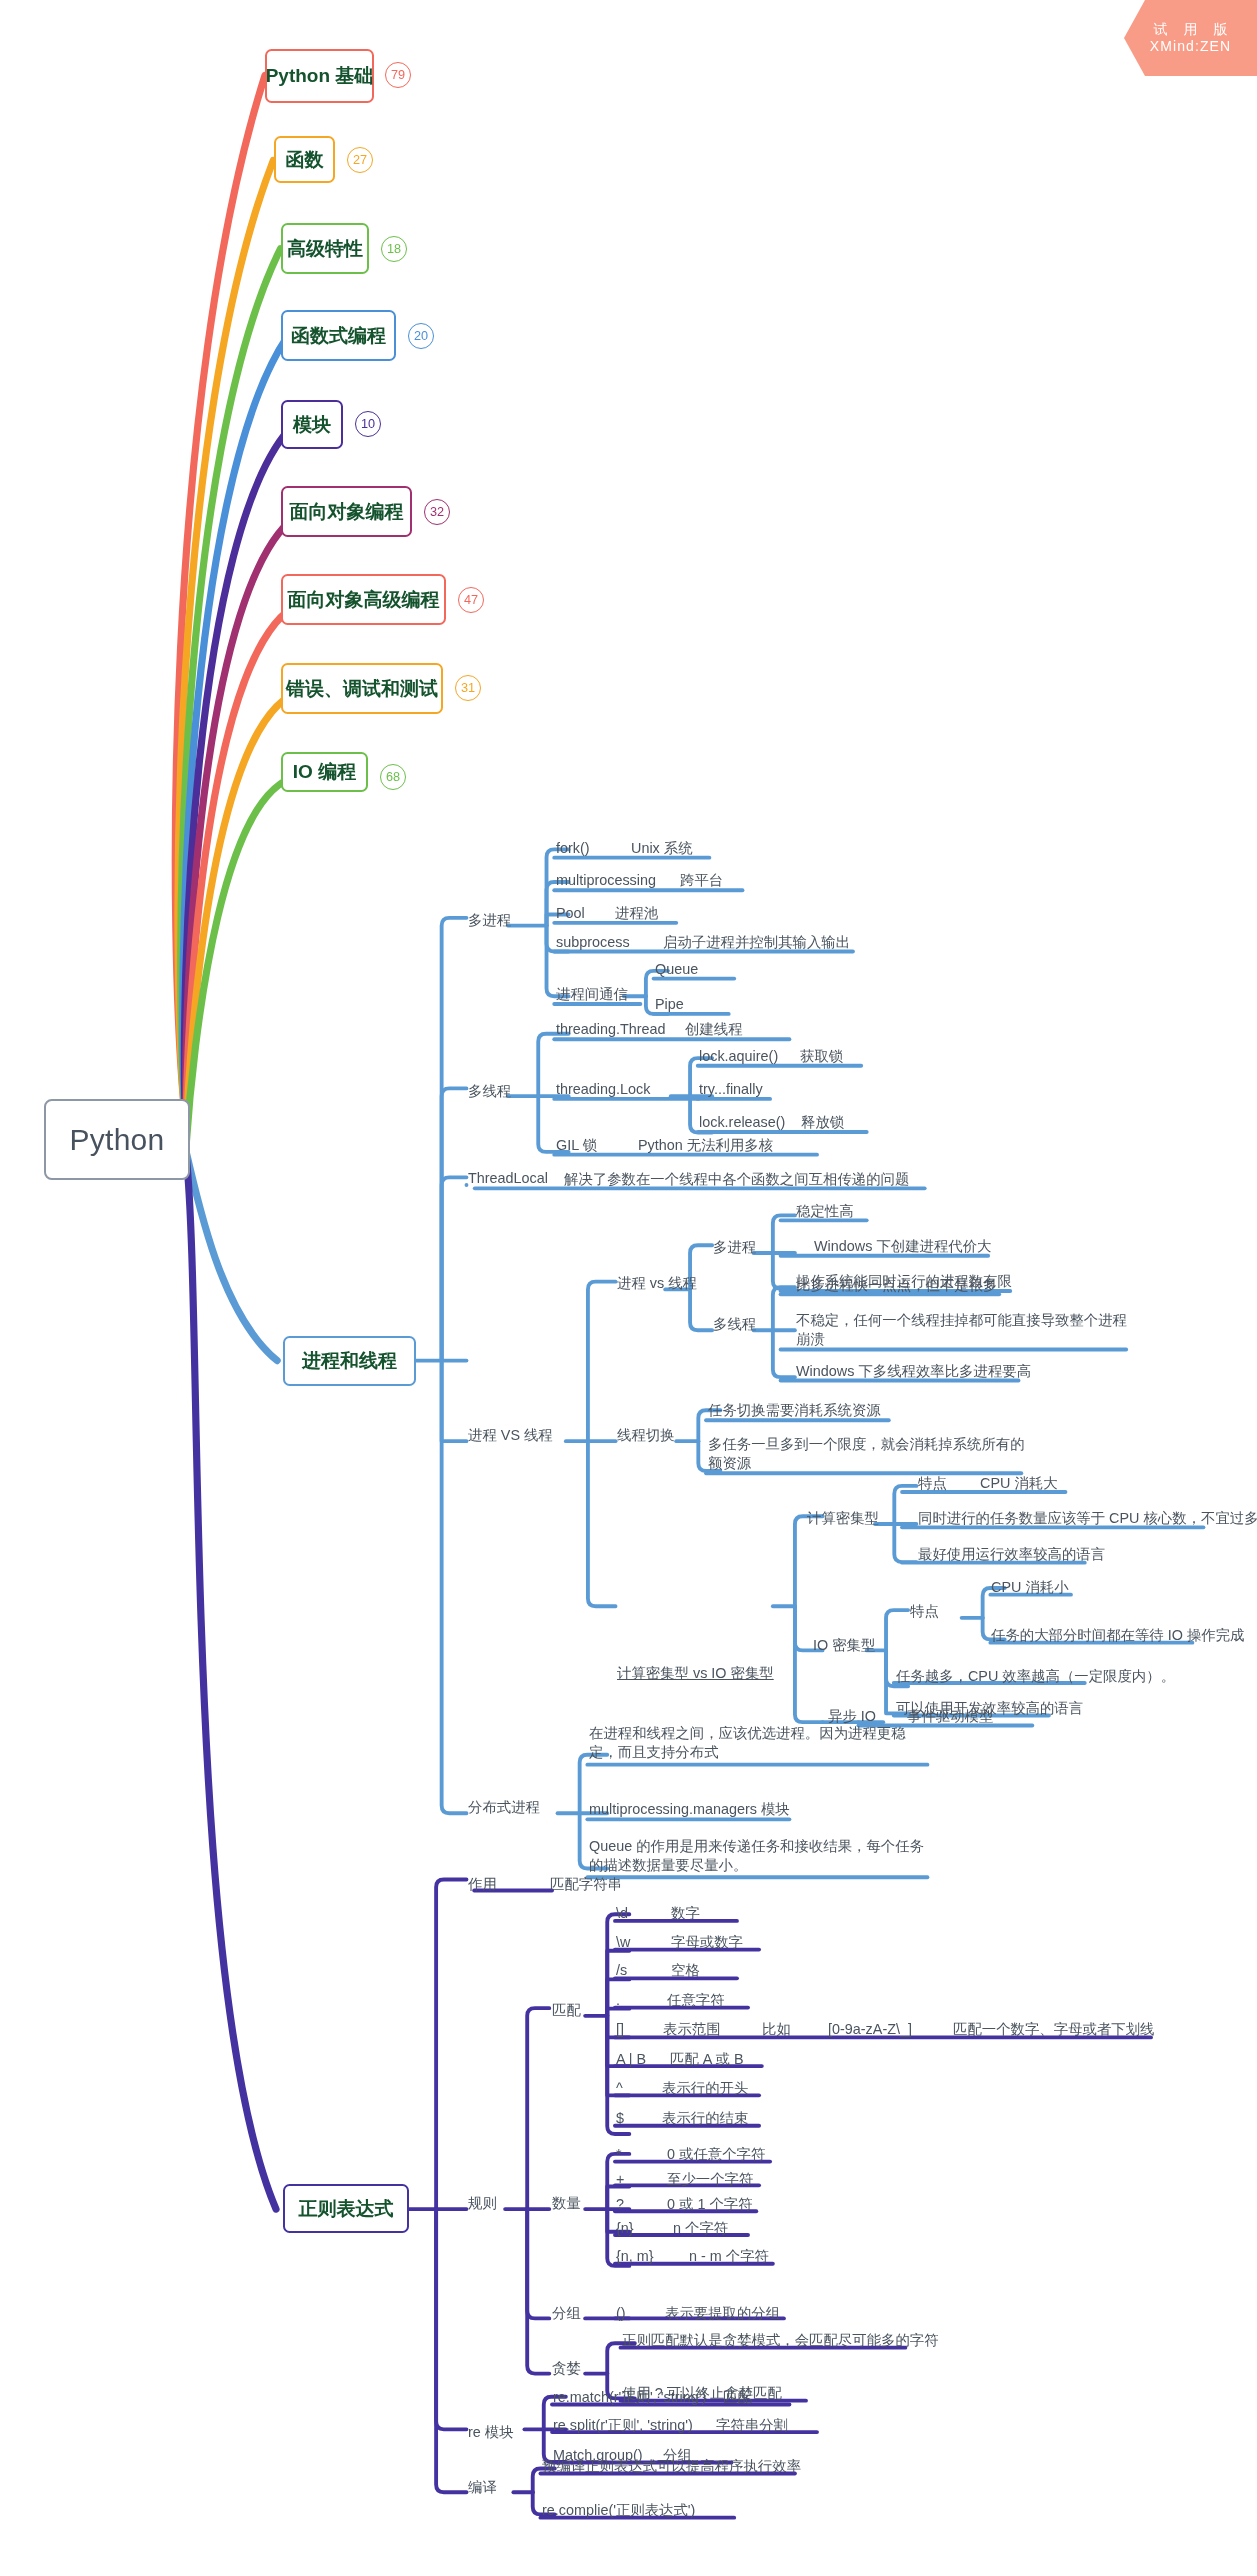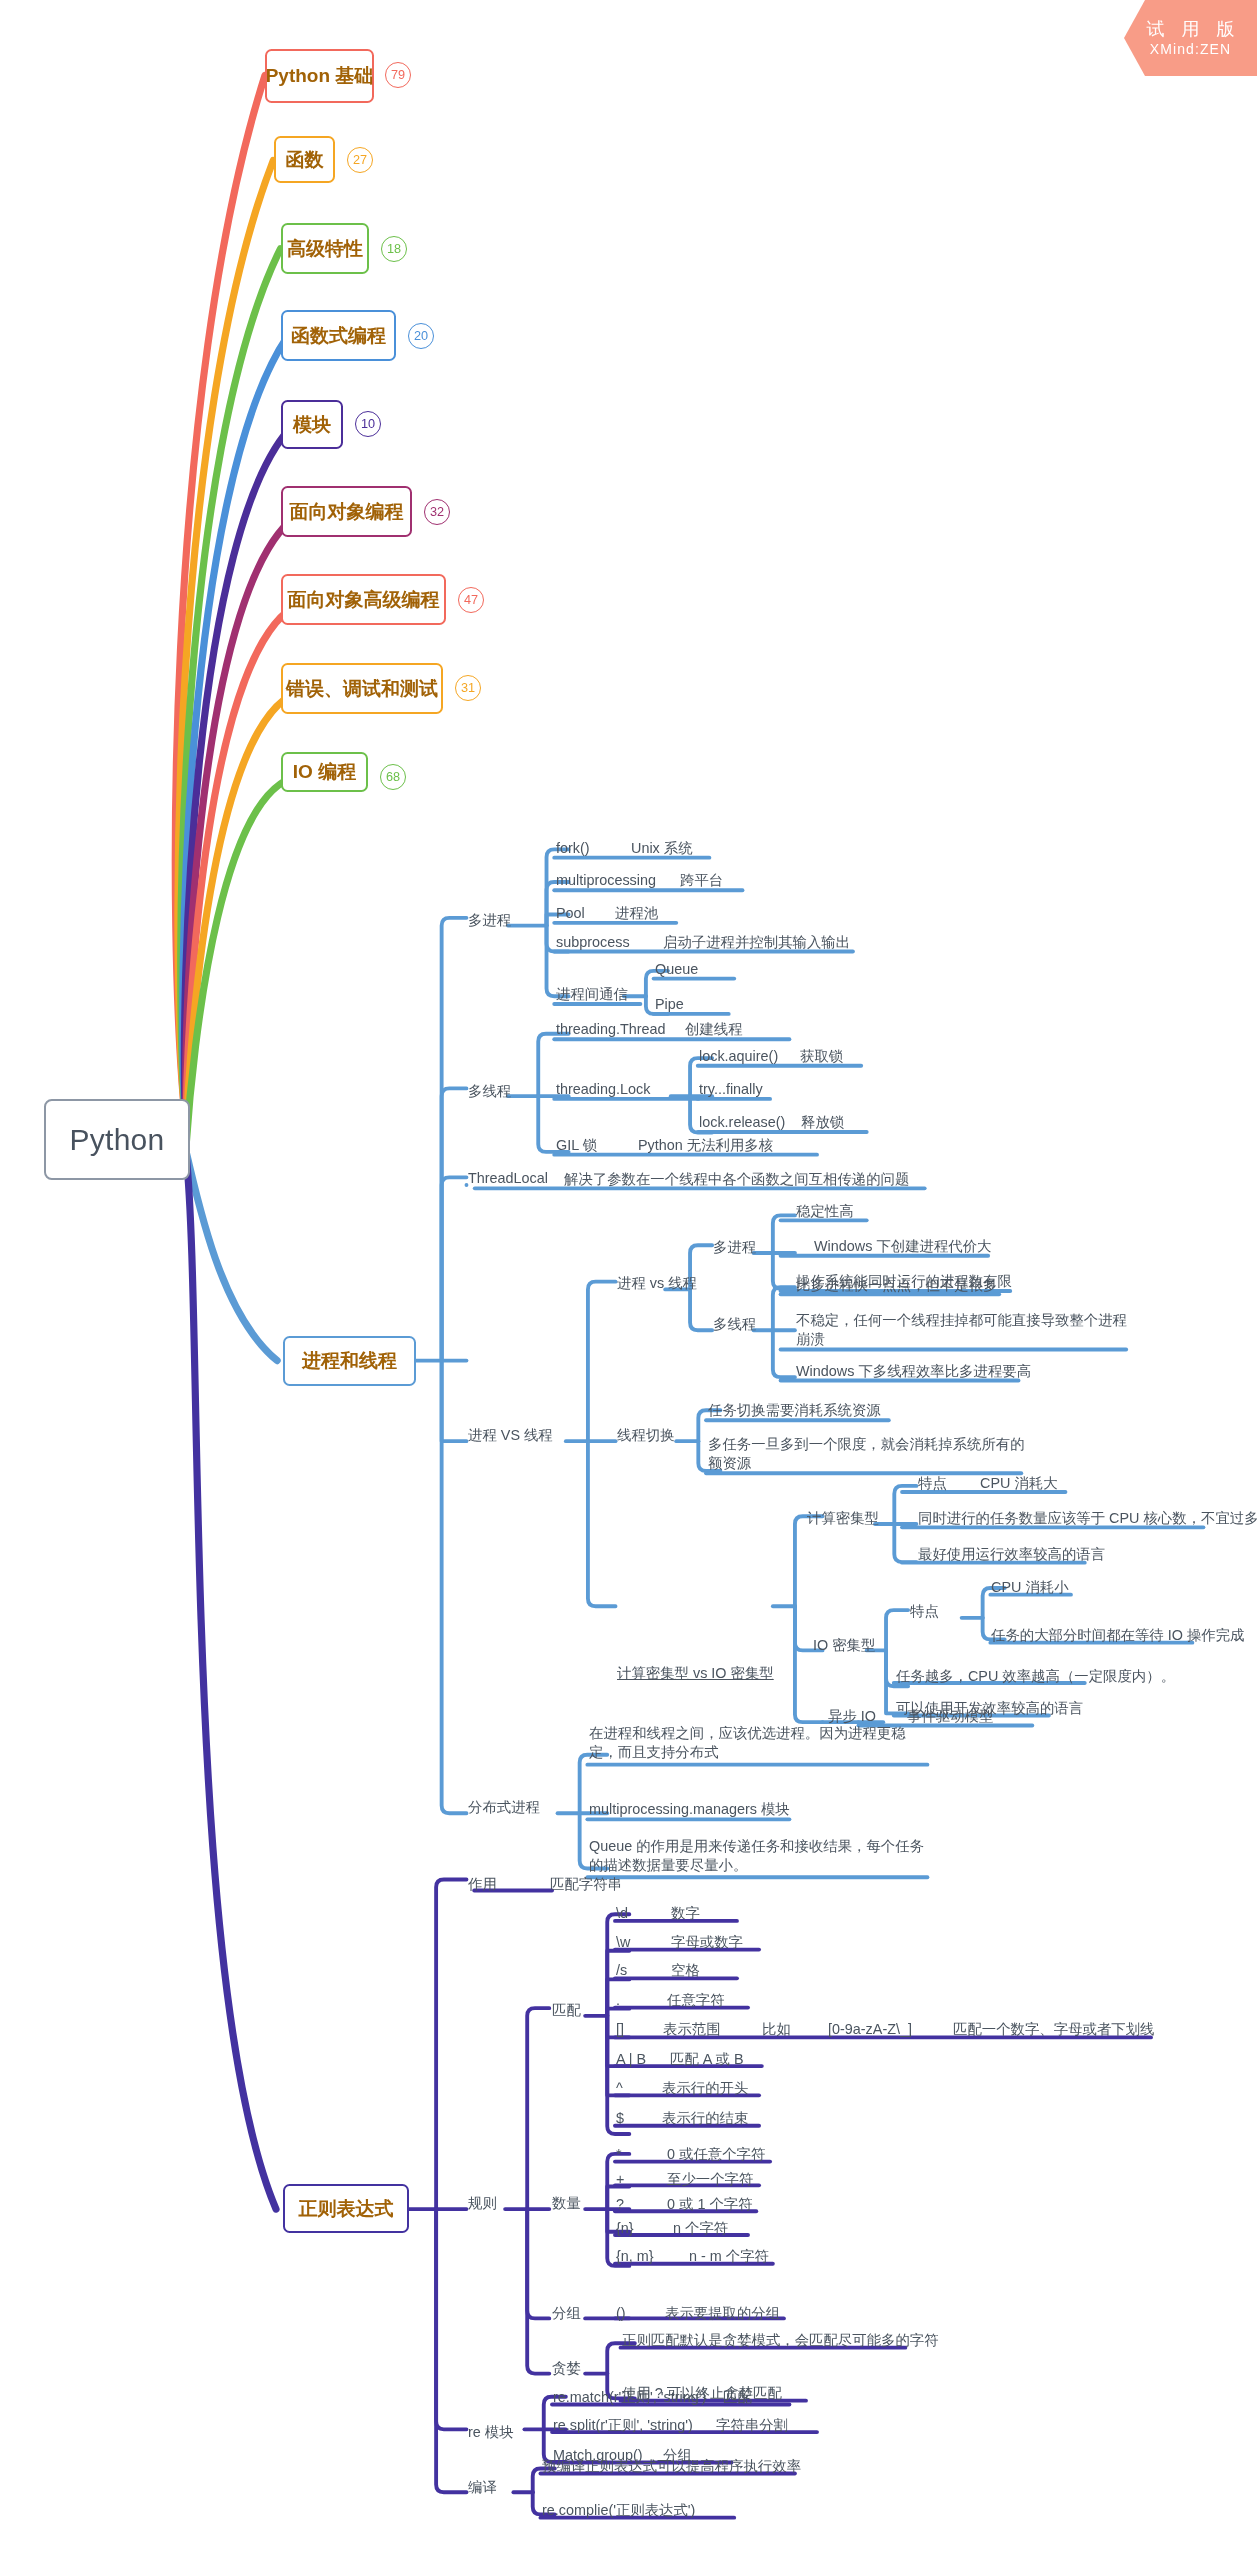--- a/index.html
+++ b/index.html
@@ -18,41 +18,41 @@
 
   
   .trial-banner{
     position:absolute;top:0;right:0;
     width:133px;height:76px;
     background:#F89C87;
     clip-path:polygon(21px 0, 133px 0, 133px 76px, 21px 76px, 0px 38px);
     display:flex;flex-direction:column;align-items:center;justify-content:center;
     color:#fff;
   }
-  .trial-banner .t1{font-size:18px;letter-spacing:6px;text-indent:6px;font-weight:400;line-height:1.25;text-align:center;}
+  .trial-banner .t1{font-size:14px;letter-spacing:6px;text-indent:6px;font-weight:400;line-height:1.25;text-align:center;}
   .trial-banner .t2{font-size:14px;letter-spacing:1.1px;font-weight:300;line-height:1.25;}
 
   
   .root-node{
     position:absolute;
     border:2.8px solid #8d97a5;border-radius:7.7px;
     background:#fff;
     display:flex;align-items:center;justify-content:center;
     font-size:30px;color:#48525e;
     letter-spacing:0.3px;
   }
 
   
   .topic{
     position:absolute;
     background:#fff;
     border:2.8px solid #888;
     border-radius:6.6px;
     display:flex;align-items:center;justify-content:center;
-    font-size:19px;font-weight:bold;color:#a16207;
+    font-size:19px;font-weight:bold;color:#14532d;
     white-space:nowrap;
     box-sizing:border-box;
     padding:0 12px;
   }
   .badge{
     position:absolute;
     border:1.7px solid #888;border-radius:50%;
     background:#fff;
     display:flex;align-items:center;justify-content:center;
     font-size:12.7px;font-weight:400;

